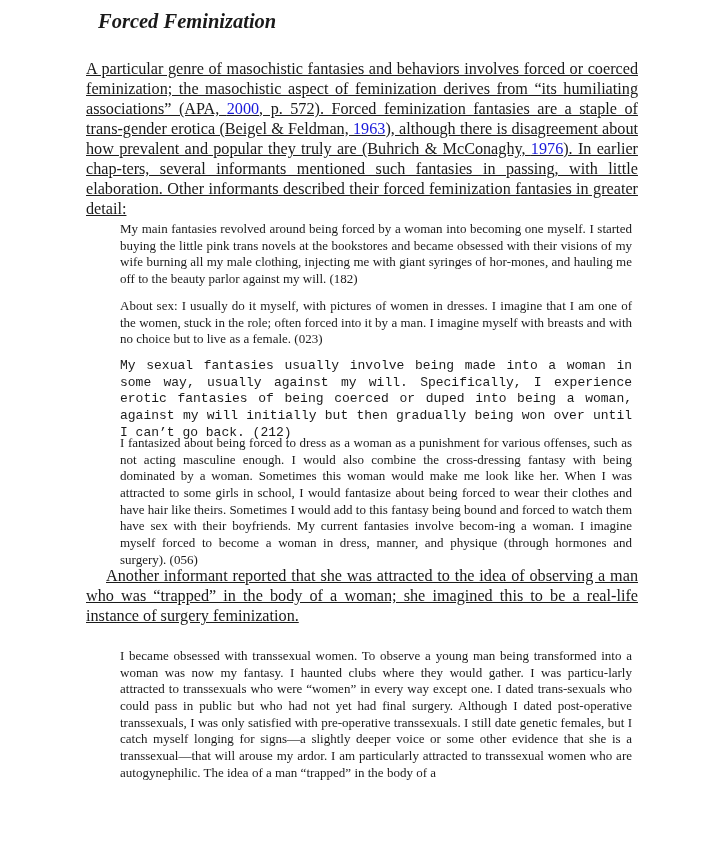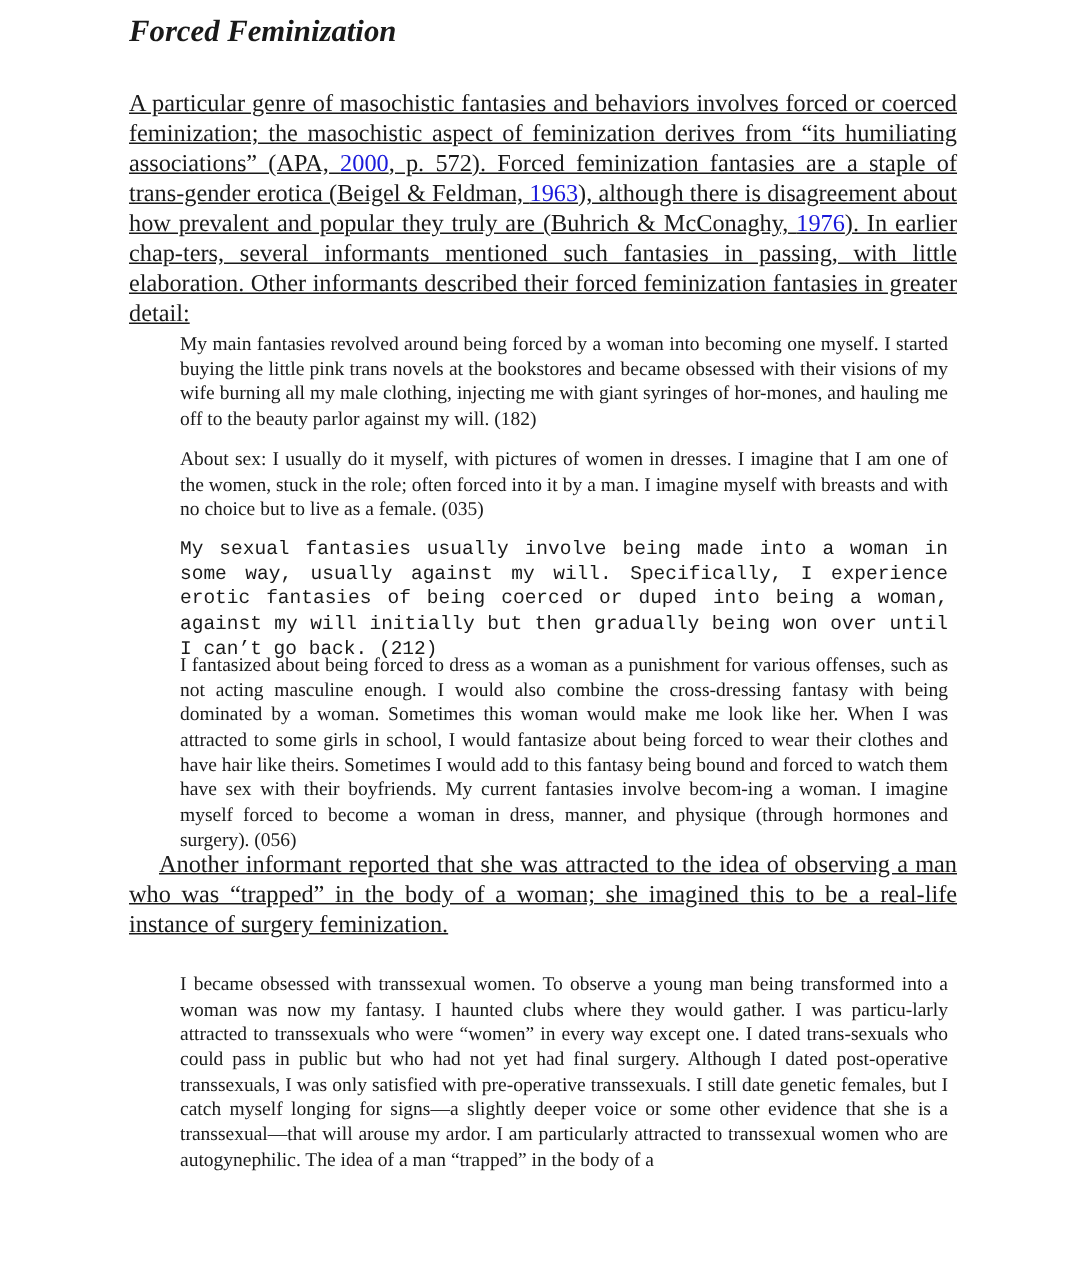--- a/index.html
+++ b/index.html
@@ -1,36 +1,36 @@
 <!DOCTYPE html>
 <html><head>
 <meta charset="utf-8">
 <style>
   html, body { margin: 0; padding: 0; background: #ffffff; }
   body { width: 722px; height: 848px; overflow: hidden; position: relative;
          font-family: "Liberation Serif", "DejaVu Serif", serif; color: #1a1a1a; }
   .page { position: absolute; left: 86px; top: 0; width: 552px; }
-  .section-title { position: absolute; left: 0; top: 8px; margin: 0;
+  .section-title { position: absolute; left: 12px; top: 8px; margin: 0;
                    font-size: 20.5px; font-weight: bold; font-style: italic; line-height: 26px; }
   .body-para { position: absolute; left: 0; width: 552px; margin: 0;
                font-size: 16.2px; line-height: 20px; text-align: justify; text-decoration: underline; }
   .indent { text-indent: 20px; }
   .quote { position: absolute; left: 20px; width: 512px; margin: 14px;
            font-size: 13px; line-height: 16.65px; text-align: justify; }
   .cite { color: #1a1adb; }
 </style>
 </head>
 <body>
 
 <div class="page">
   <h2 class="section-title">Forced Feminization</h2>
 
   <p class="body-para" style="top:59px;"><span>A particular genre of masochistic fantasies and behaviors involves forced or coerced feminization; the masochistic aspect of feminization derives from “its humiliating associations” (APA, </span><span class="cite">2000</span><span>, p. 572). Forced feminization fantasies are a staple of trans-gender erotica (Beigel &amp; Feldman, </span><span class="cite">1963</span><span>), although there is disagreement about how prevalent and popular they truly are (Buhrich &amp; McConaghy, </span><span class="cite">1976</span><span>). In earlier chap-ters, several informants mentioned such fantasies in passing, with little elaboration. Other informants described their forced feminization fantasies in greater detail:</span></p>
 
   <p class="quote" style="top:207px;">My main fantasies revolved around being forced by a woman into becoming one myself. I started buying the little pink trans novels at the bookstores and became obsessed with their visions of my wife burning all my male clothing, injecting me with giant syringes of hor-mones, and hauling me off to the beauty parlor against my will. (182)</p>
-  <p class="quote" style="top:284px;">About sex: I usually do it myself, with pictures of women in dresses. I imagine that I am one of the women, stuck in the role; often forced into it by a man. I imagine myself with breasts and with no choice but to live as a female. (035)</p>
+  <p class="quote" style="top:284px;">About sex: I usually do it myself, with pictures of women in dresses. I imagine that I am one of the women, stuck in the role; often forced into it by a man. I imagine myself with breasts and with no choice but to live as a female. (023)</p>
   <p class="quote" style="top:344px;font-family:Liberation Mono, monospace;">My sexual fantasies usually involve being made into a woman in some way, usually against my will. Specifically, I experience erotic fantasies of being coerced or duped into being a woman, against my will initially but then gradually being won over until I can’t go back. (212)</p>
   <p class="quote" style="top:421px;">I fantasized about being forced to dress as a woman as a punishment for various offenses, such as not acting masculine enough. I would also combine the cross-dressing fantasy with being dominated by a woman. Sometimes this woman would make me look like her. When I was attracted to some girls in school, I would fantasize about being forced to wear their clothes and have hair like theirs. Sometimes I would add to this fantasy being bound and forced to watch them have sex with their boyfriends. My current fantasies involve becom-ing a woman. I imagine myself forced to become a woman in dress, manner, and physique (through hormones and surgery). (056)</p>
 
   <p class="body-para indent" style="top:566px;">Another informant reported that she was attracted to the idea of observing a man who was “trapped” in the body of a woman; she imagined this to be a real-life instance of surgery feminization.</p>
 
   <p class="quote" style="top:634px;">I became obsessed with transsexual women. To observe a young man being transformed into a woman was now my fantasy. I haunted clubs where they would gather. I was particu-larly attracted to transsexuals who were “women” in every way except one. I dated trans-sexuals who could pass in public but who had not yet had final surgery. Although I dated post-operative transsexuals, I was only satisfied with pre-operative transsexuals. I still date genetic females, but I catch myself longing for signs—a slightly deeper voice or some other evidence that she is a transsexual—that will arouse my ardor. I am particularly attracted to transsexual women who are autogynephilic. The idea of a man “trapped” in the body of a</p>
 </div>
 
 </body></html>

